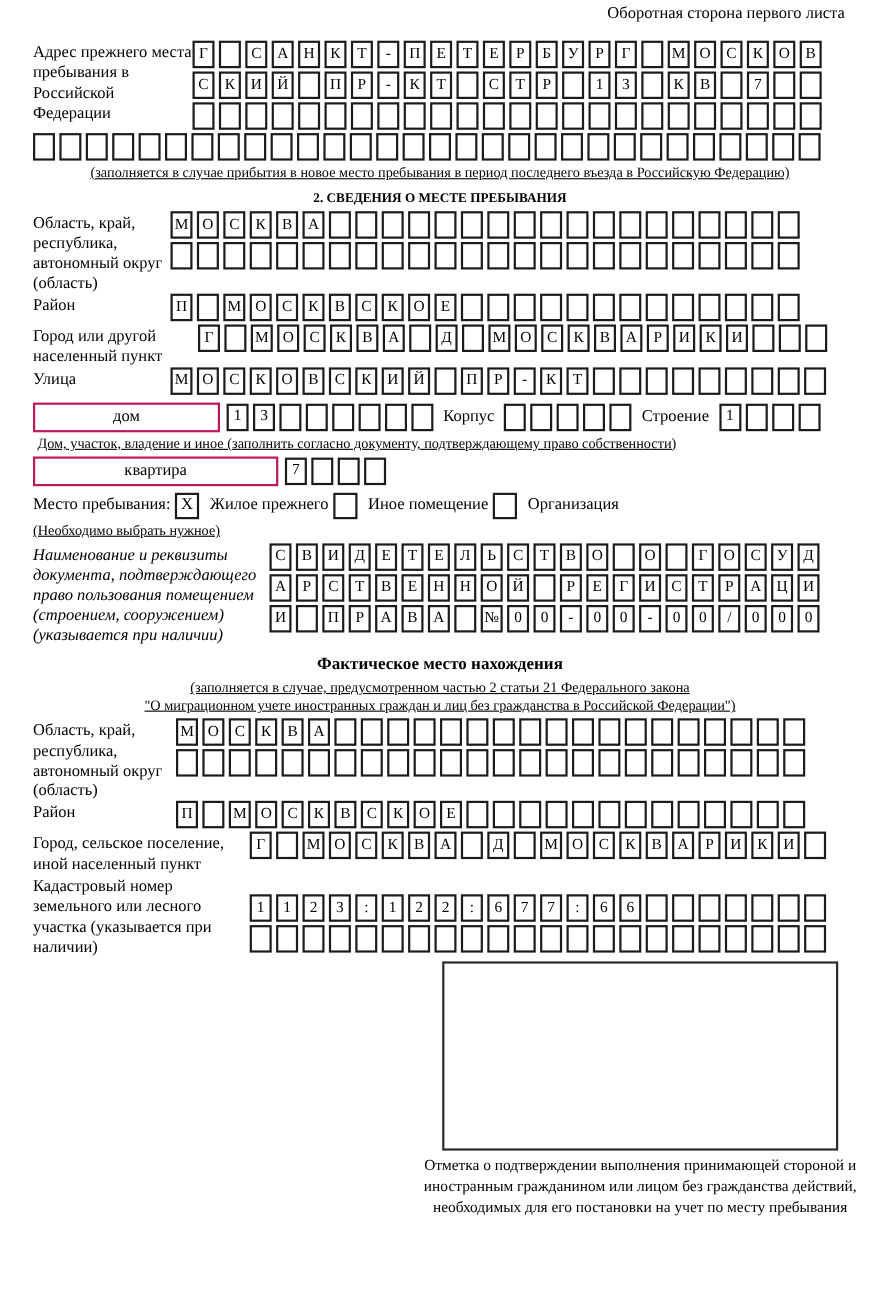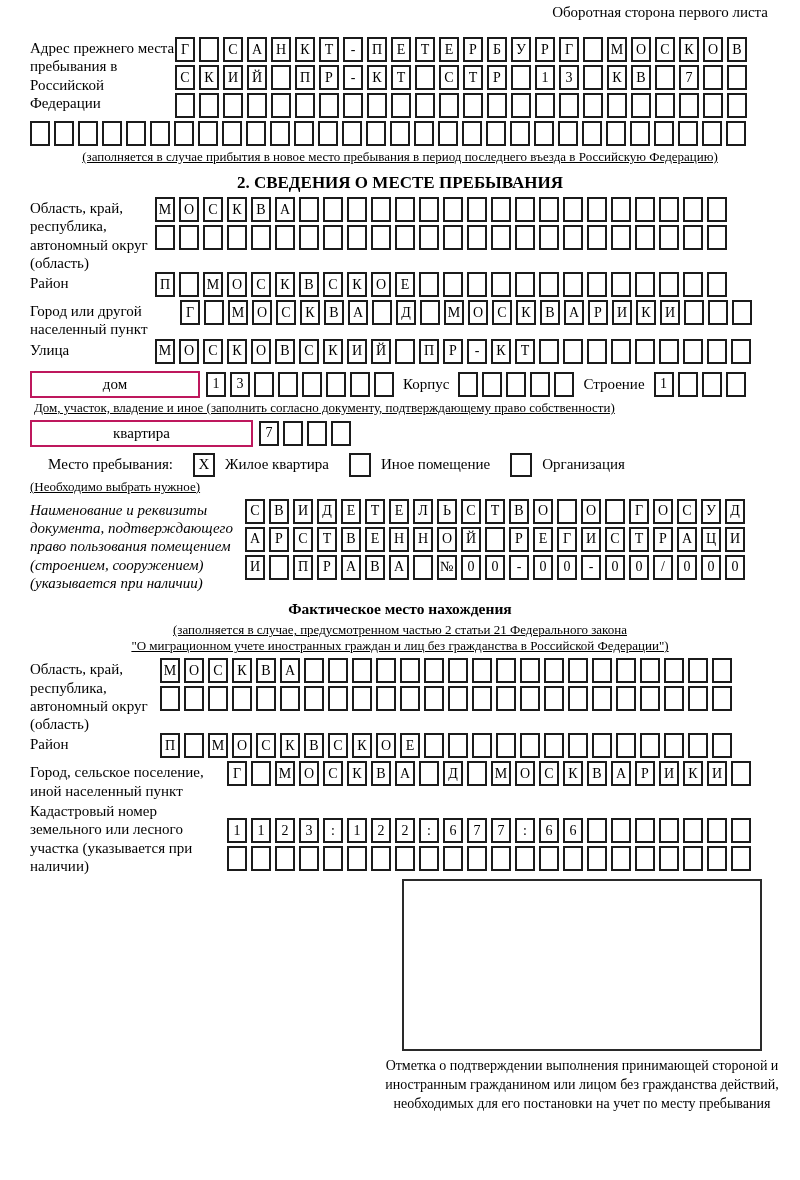--- a/index.html
+++ b/index.html
@@ -18,34 +18,34 @@
 
   .cellrow { display:flex; gap:4px; margin-bottom:3px; }
   .cell {
     width:20px; height:25px; flex:none;
     border:2px solid #1b1b1b;
     display:flex; align-items:center; justify-content:center;
     font-size:14px; font-weight:400;
   }
   .note { font-size:13px;text-decoration:underline; }
   .note.center { text-align:center; }
-  .h-center { text-align:center; font-weight:bold; font-size:17px; }
+  .h-center { text-align:center; font-weight:bold; font-size:12px; }
 
   .w145{width:145px;flex:none;} .w125{width:125px;flex:none;}
   .w150{width:150px;flex:none;} .w130{width:130px;flex:none;}
   .w215{width:215px;flex:none;font-style:italic;} .w197{width:197px;flex:none;}
 
   .fieldrow { display:flex; align-items:center; gap:6px; margin:4px 0 2px 0; }
   .widebox {
     border:2px solid #be185d; height:27px; display:flex;
     align-items:center; justify-content:center; font-size:15px;
   }
   .inline-lbl { font-size:15px; padding:0 3px; }
 
-  .chkrow { display:flex; align-items:center; gap:20px; font-size:15px; margin:6px 0 2px 18px; }
+  .chkrow { display:flex; align-items:center; gap:4px; font-size:15px; margin:6px 0 2px 0; }
   .chk {
     width:22px; height:24px; flex:none; border:2px solid #1b1b1b;
     display:flex; align-items:center; justify-content:center; font-size:15px;
   }
   .opt { display:flex; align-items:center; gap:10px; }
 
   .gapS{height:4px;} .gapM{height:8px;}
 
   .confirm-wrap { margin-left:350px; width:404px; text-align:center; }
   .confirm-box { width:360px; height:172px; border:2px solid #2a2a2a; margin:0 auto 6px auto; }
@@ -365,21 +365,21 @@
         <span class="cell"></span>
         <span class="cell"></span>
         <span class="cell"></span>
       </div>
   </div>
 
   <div class="chkrow">
     <span>Место пребывания:</span>
     <span class="opt">
       <span class="chk">X</span>
-      <span>Жилое квартира</span>
+      <span>Жилое прежнего</span>
     </span>
     <span class="opt">
       <span class="chk"></span>
       <span>Иное помещение</span>
     </span>
     <span class="opt">
       <span class="chk"></span>
       <span>Организация</span>
     </span>
   </div>

